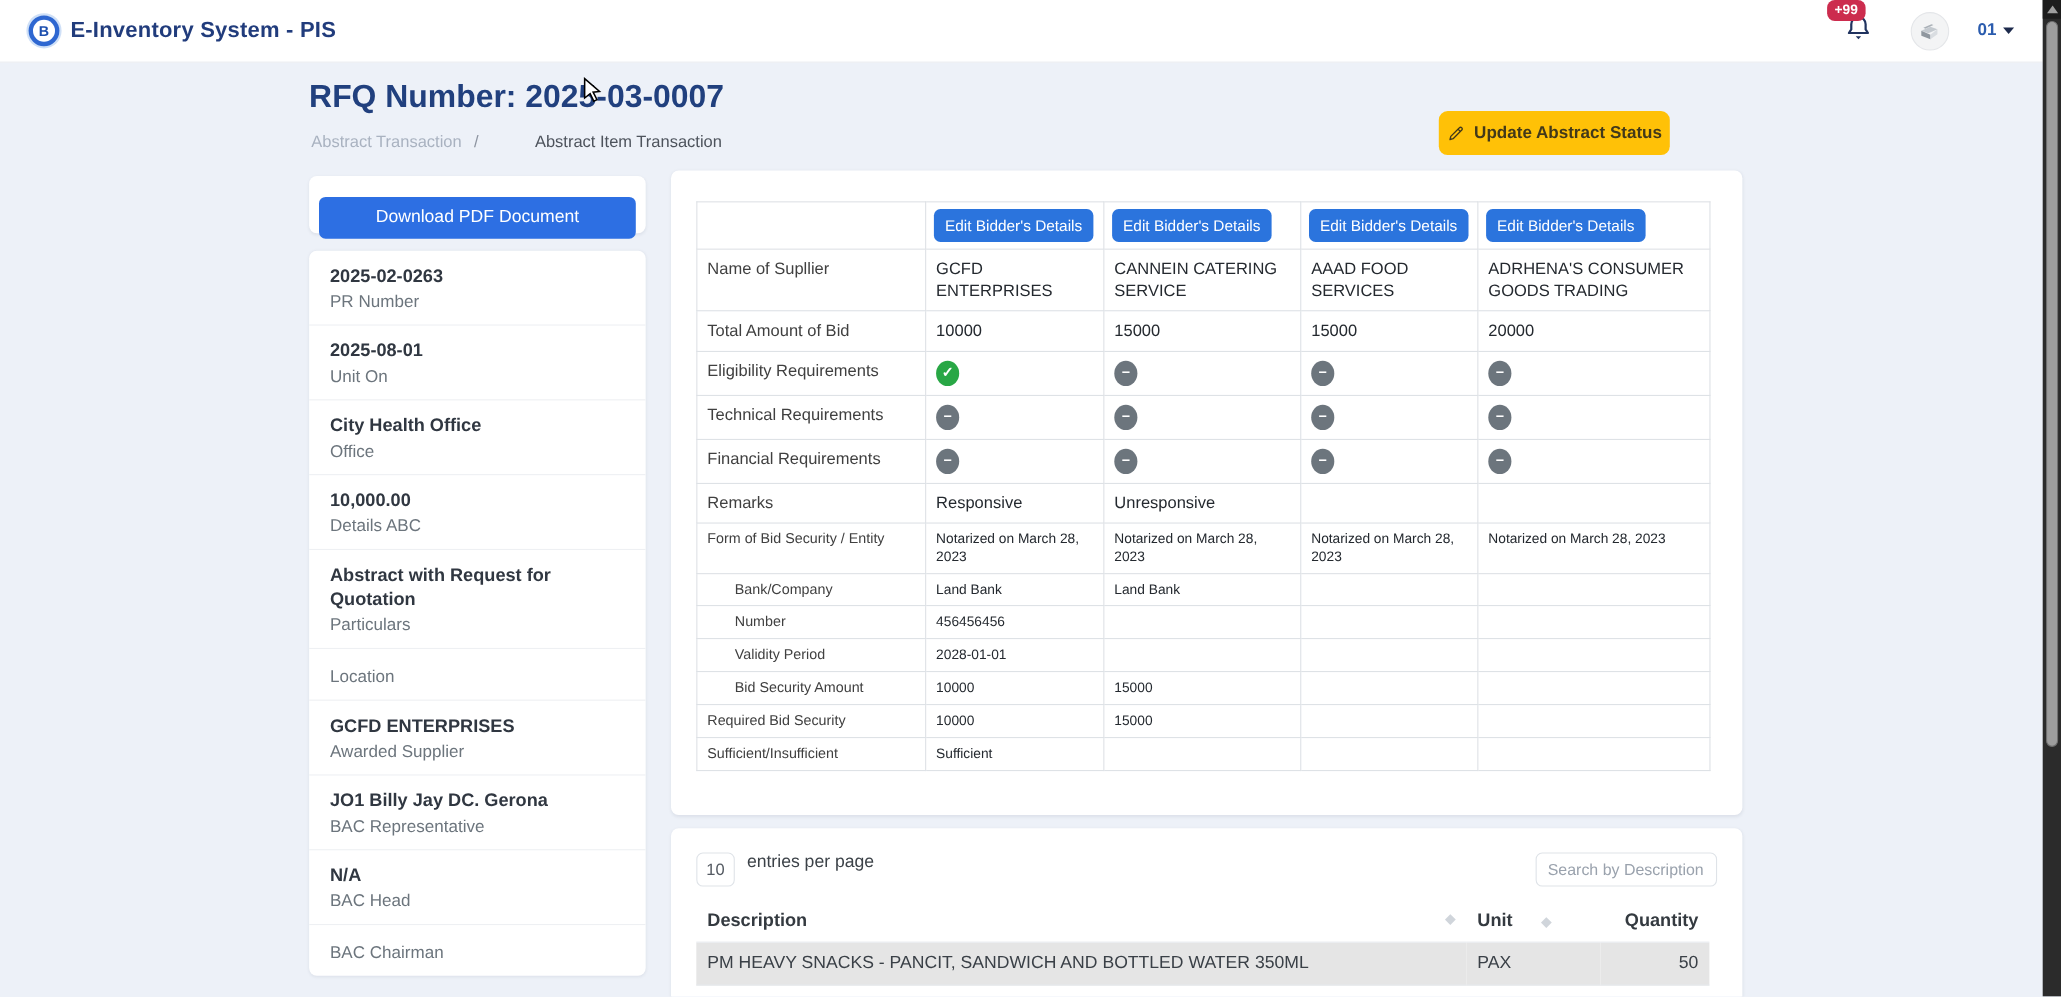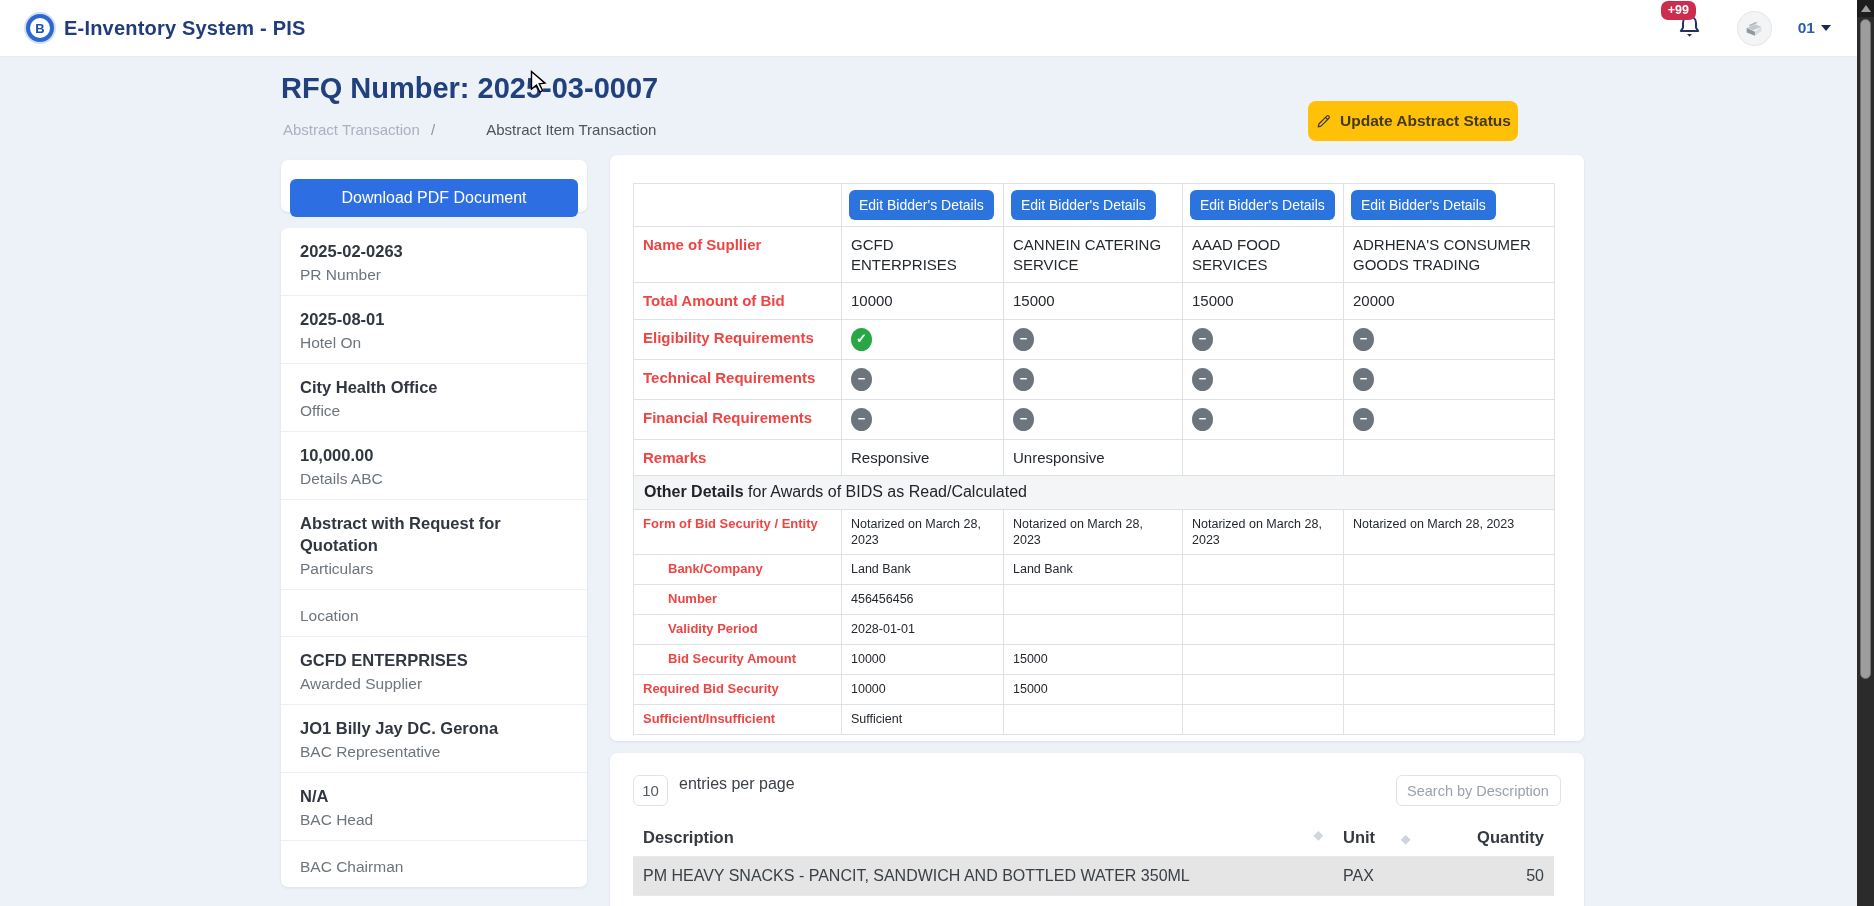--- a/index.html
+++ b/index.html
@@ -59,21 +59,21 @@
   .side-item:last-child { border-bottom:none; }
   .side-item .v { font-weight:bold; font-size:16.5px; color:#303741; line-height:1.28; }
   .side-item .v:empty { display:none; }
   .side-item .l { font-size:15.5px; color:#6c757d; margin-top:4px; }
 
   
   .bidders-card { left:610px; top:155px; width:974px; height:586px; padding:28px 23px; }
   table.bidders { border-collapse:collapse; table-layout:fixed; width:921px; font-size:15px; color:#24292f; }
   table.bidders th, table.bidders td { border:1px solid #dee2e6; padding:8px 9px; text-align:left;
                                        vertical-align:top; line-height:1.3; font-weight:normal; }
-  table.bidders th.rl { font-weight:bold; color:#ef4444; white-space:nowrap; }
+  table.bidders th.rl { font-weight:normal; color:#404040; white-space:nowrap; }
   .btn-cell { padding:6px 7px !important; }
   .edit-btn { background:#2b74dd; color:#fff; border:none; border-radius:6px; padding:7px 10px;
               font-family:inherit; font-size:14px; cursor:pointer; white-space:nowrap; }
   .ic { display:inline-flex; align-items:center; justify-content:center; width:21px; height:23px;
         border-radius:50%; color:#fff; font-size:13px; font-weight:bold; }
   .ic.check { background:#28a745; }
   .ic.minus { background:#6c757d; }
   .band-cell { background:#f4f5f7 !important; font-size:16px; padding:6px 10px !important; color:#212529; }
   tr.sub th, tr.sub td { font-size:12.5px; padding:6px 9px; }
   tr.sub th { font-size:13px; }
@@ -159,21 +159,21 @@
   <button class="download-btn">Download PDF Document</button>
 </div>
 
 <div class="card side-card">
   <div class="side-item">
     <div class="v">2025-02-0263</div>
     <div class="l">PR Number</div>
   </div>
   <div class="side-item">
     <div class="v">2025-08-01</div>
-    <div class="l">Hotel On</div>
+    <div class="l">Unit On</div>
   </div>
   <div class="side-item">
     <div class="v">City Health Office</div>
     <div class="l">Office</div>
   </div>
   <div class="side-item">
     <div class="v">10,000.00</div>
     <div class="l">Details ABC</div>
   </div>
   <div class="side-item">
@@ -252,23 +252,20 @@
       <td><span class="ic minus">−</span></td>
       <td><span class="ic minus">−</span></td>
       <td><span class="ic minus">−</span></td>
     </tr>
     <tr>
       <th class="rl">Remarks</th>
       <td>Responsive</td>
       <td>Unresponsive</td>
       <td></td>
       <td></td>
-    </tr>
-    <tr>
-      <td colspan="5" class="band-cell"><strong>Other Details</strong><span> for Awards of BIDS as Read/Calculated</span></td>
     </tr>
     <tr class="sub">
       <th class="rl">Form of Bid Security / Entity</th>
       <td>Notarized on March 28, 2023</td>
       <td>Notarized on March 28, 2023</td>
       <td>Notarized on March 28, 2023</td>
       <td>Notarized on March 28, 2023</td>
     </tr>
     <tr class="sub">
       <th class="rl ind">Bank/Company</th>

